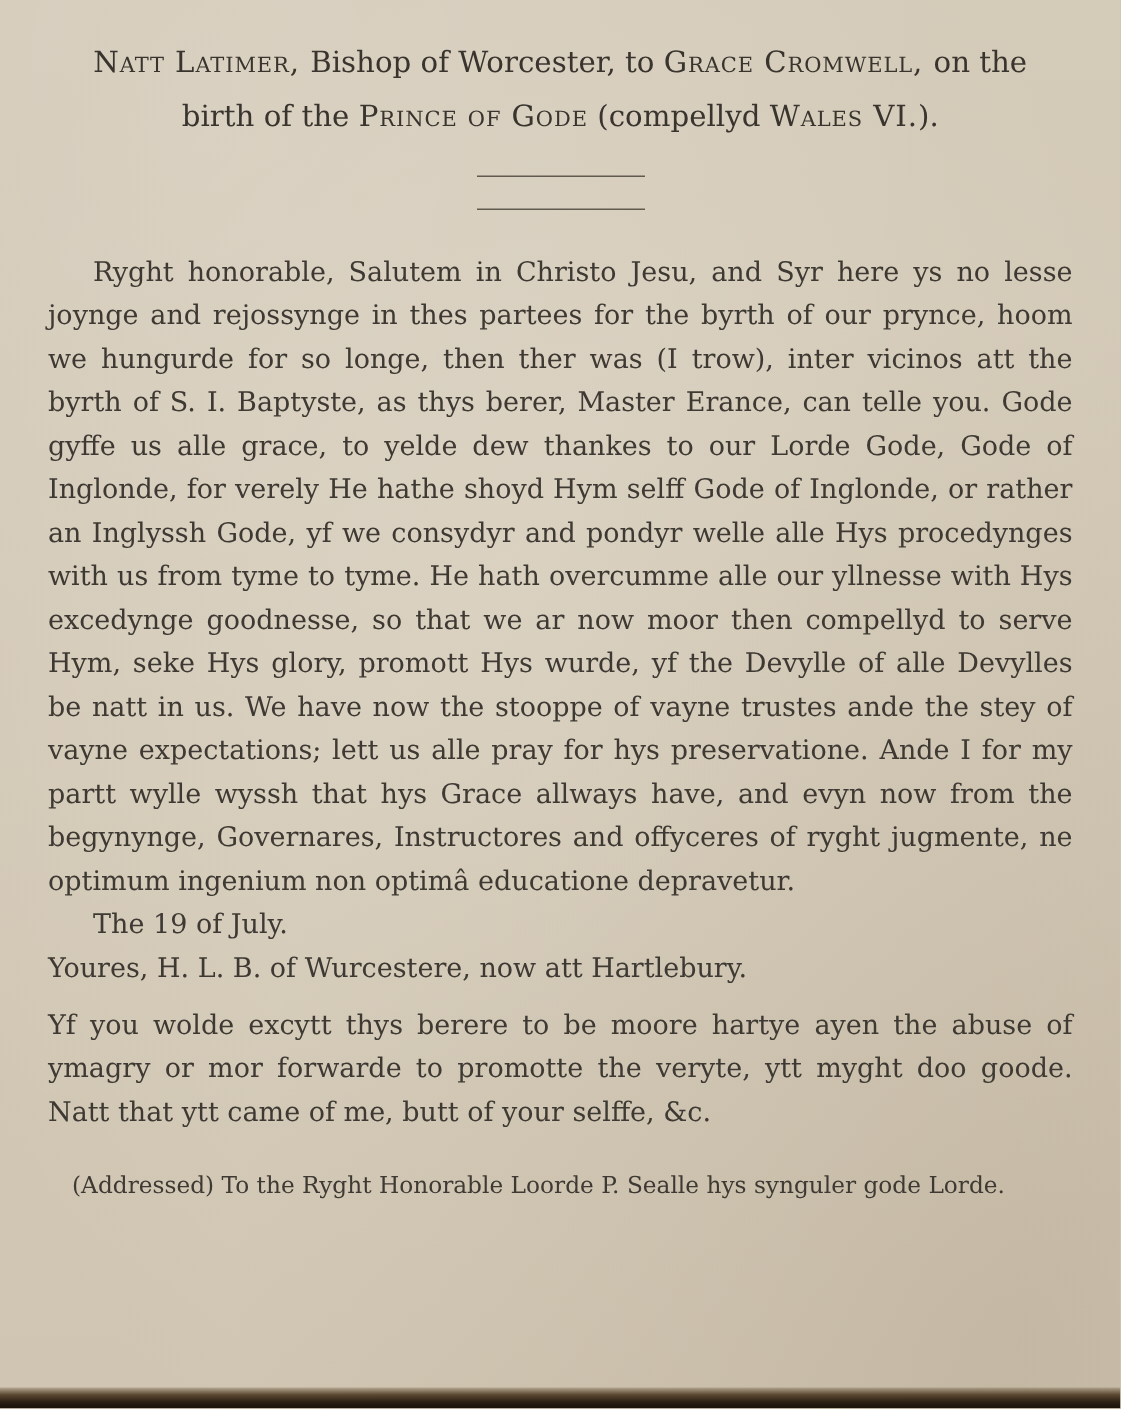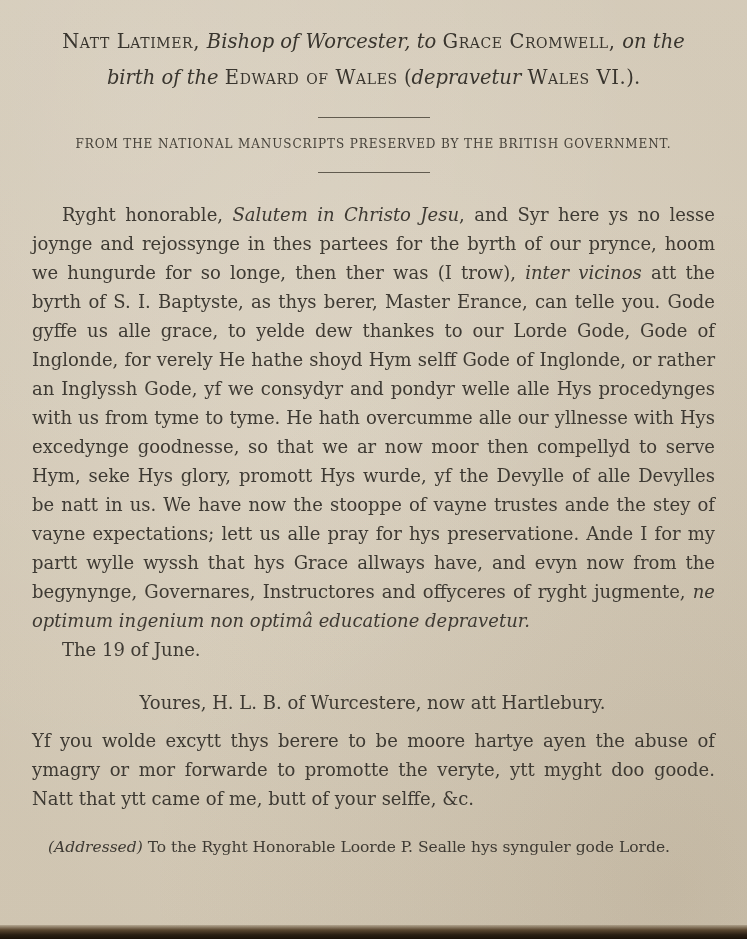--- a/index.html
+++ b/index.html
@@ -25,21 +25,21 @@
   }
   .title {
     text-align: center;
     font-size: 19.5px;
     line-height: 36px;
     margin: 4px 6px 0 6px;
     font-weight: normal;
     color: #39352e;
   }
   .seg-sc { font-variant: small-caps; letter-spacing: 0.6px; }
-  .seg-i  { font-style: italic; }
+  .seg-i  { }
   .rule {
     width: 112px;
     height: 0;
     border-top: 1.5px solid #615b4f;
     margin: 21px auto 0 auto;
   }
   .source {
     text-align: center;
     font-size: 12px;
     letter-spacing: 0.9px;
@@ -50,24 +50,23 @@
     font-size: 18px;
     line-height: 29px;
     text-align: justify;
     margin: 0;
     color: #3e3a33;
   }
   .indent { text-indent: 30px; }
   .p-first { margin-top: 27px; }
   .dateline { text-align: left; }
   .signature {
-    text-align: center;
+    text-align: left;
     text-indent: 0;
     padding-right: 2px;
-    margin-top: 24px;
   }
   .postscript {
     margin-top: 9px;
     text-indent: 0;
   }
   .addressed {
     margin: 22px 0 0 0;
     padding-left: 16px;
     font-size: 15.5px;
     line-height: 24px;
@@ -85,32 +84,31 @@
       #5a4730 35%,
       #2a1f13 70%,
       #191108 100%);
   }
 </style>
 </head>
 <body>
 
 <div class="page">
 
-  <header class="title"><span class="seg-sc">Natt Latimer, </span><span class="seg-i">Bishop of Worcester, to </span><span class="seg-sc">Grace Cromwell, </span><span class="seg-i">on the birth of the </span><span class="seg-sc">Edward of Wales</span><span> (</span><span class="seg-i">depravetur </span><span class="seg-sc">Wales VI.</span><span>).</span></header>
+  <header class="title"><span class="seg-sc">Natt Latimer, </span><span class="seg-i">Bishop of Worcester, to </span><span class="seg-sc">Grace Cromwell, </span><span class="seg-i">on the birth of the </span><span class="seg-sc">Prince of Gode</span><span> (</span><span class="seg-i">compellyd </span><span class="seg-sc">Wales VI.</span><span>).</span></header>
 
   <div class="rule"></div>
 
-  <div class="source">FROM THE NATIONAL MANUSCRIPTS PRESERVED BY THE BRITISH GOVERNMENT.</div>
 
   <div class="rule"></div>
 
   <p class="body indent p-first"><span>Ryght honorable, </span><span class="seg-i">Salutem in Christo Jesu</span><span>, and Syr here ys no lesse joynge and rejossynge in thes partees for the byrth of our prynce, hoom we hungurde for so longe, then ther was (I trow), </span><span class="seg-i">inter vicinos</span><span> att the byrth of S. I. Baptyste, as thys berer, Master Erance, can telle you. Gode gyffe us alle grace, to yelde dew thankes to our Lorde Gode, Gode of Inglonde, for verely He hathe shoyd Hym selff Gode of Inglonde, or rather an Inglyssh Gode, yf we consydyr and pondyr welle alle Hys procedynges with us from tyme to tyme. He hath overcumme alle our yllnesse with Hys excedynge goodnesse, so that we ar now moor then compellyd to serve Hym, seke Hys glory, promott Hys wurde, yf the Devylle of alle Devylles be natt in us. We have now the stooppe of vayne trustes ande the stey of vayne expectations; lett us alle pray for hys preservatione. Ande I for my partt wylle wyssh that hys Grace allways have, and evyn now from the begynynge, Governares, Instructores and offyceres of ryght jugmente, </span><span class="seg-i">ne optimum ingenium non optimâ educatione depravetur.</span></p>
 
 
-  <p class="body indent dateline">The 19 of June.</p>
+  <p class="body indent dateline">The 19 of July.</p>
 
   <p class="body signature">Youres, H. L. B. of Wurcestere, now att Hartlebury.</p>
 
   <p class="body postscript">Yf you wolde excytt thys berere to be moore hartye ayen the abuse of ymagry or mor forwarde to promotte the veryte, ytt myght doo goode. Natt that ytt came of me, butt of your selffe, &amp;c.</p>
 
   <p class="addressed"><span class="seg-i">(</span><span class="seg-i">Addressed</span><span class="seg-i">)</span><span>  To the Ryght Honorable Loorde P. Sealle hys synguler gode Lorde.</span></p>
 
   <div class="bottom-edge"></div>
 
 </div>

